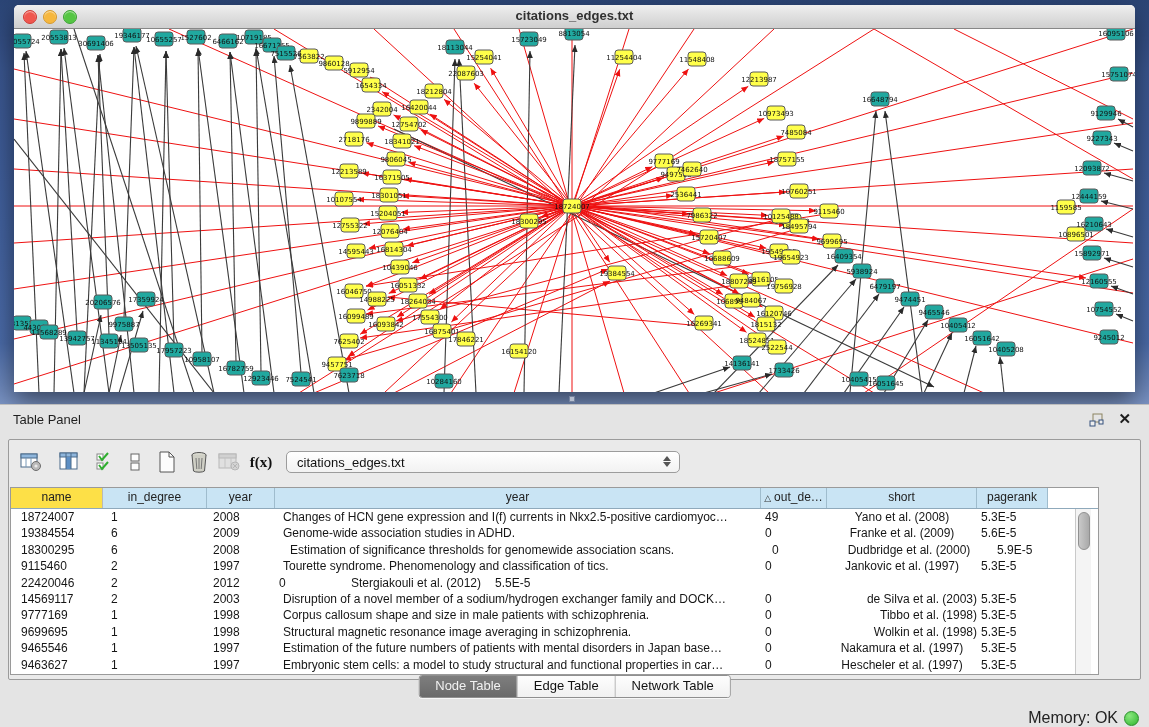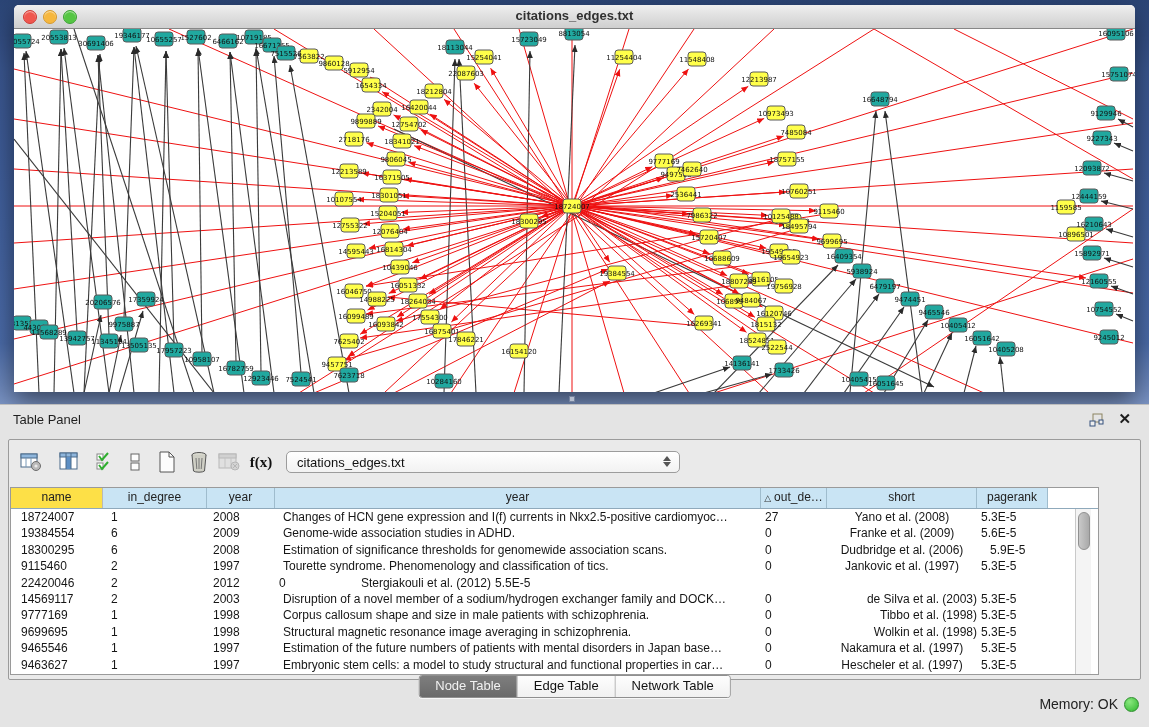--- a/index.html
+++ b/index.html
@@ -46,21 +46,21 @@
   .trow{display:flex;height:16.4px;font-size:12px;color:#161616;cursor:default}
   .td{box-sizing:border-box;overflow:hidden;white-space:nowrap;line-height:16.4px}
   .vscroll{position:absolute;left:1064px;top:21px;width:15px;height:165px;background:#f4f4f4;border-left:1px solid #c9c9c9}
   .vthumb{position:absolute;left:2px;top:3px;width:10px;height:36px;background:linear-gradient(90deg,#c9c9c9,#a9a9a9);border-radius:6px;border:1px solid #909090;cursor:pointer}
   
   .tabs{position:absolute;left:50%;transform:translateX(-50%);top:270px;display:flex;height:21px;
     border:1px solid #8f8f8f;border-radius:3px;overflow:hidden;background:#fbfbfb;box-shadow:0 1px 0 rgba(255,255,255,.7)}
   .tab{font-size:13px;line-height:20px;padding:0 16px;color:#111;background:linear-gradient(#fdfdfd,#f1f1f1);border-right:1px solid #a5a5a5;cursor:pointer}
   .tab:last-child{border-right:none}
   .tab.active{background:linear-gradient(#7e7e7e,#6a6a6a);color:#f2f2f2}
-  .memory{position:absolute;right:10px;top:291px;display:flex;align-items:center;font-size:14px;color:#222}
+  .memory{position:absolute;right:10px;top:304px;display:flex;align-items:center;font-size:16px;color:#222}
   .memdot{width:13px;height:13px;border-radius:50%;background:radial-gradient(circle at 35% 30%,#8ae87e,#2fb62f);border:1px solid #2c8f2c;margin-left:6px;cursor:pointer}
   
   .mini{display:block}
 </style>
 </head>
 <body>
 
 <div class="desktop">
   <div class="win">
     <div class="titlebar">
@@ -831,57 +831,57 @@
         <div class="th" style="width:150px"><span>short</span></div>
         <div class="th" style="width:71px"><span>pagerank</span></div>
         <div class="th" style="width:50px;background:#fff;border-right:none"></div>
       </div>
       <div id="trows">
           <div class="trow">
             <div class="td" style="width: 92px; padding-left: 10px;">18724007</div>
             <div class="td" style="width: 104px; padding-left: 8px;">1</div>
             <div class="td" style="width: 68px; padding-left: 6px;">2008</div>
             <div class="td" style="width: 486px; padding-left: 8px;">Changes of HCN gene expression and I(f) currents in Nkx2.5-positive cardiomyoc…</div>
-            <div class="td" style="width: 66px; padding-left: 4px;">27</div>
+            <div class="td" style="width: 66px; padding-left: 4px;">49</div>
             <div class="td" style="width: 150px; padding-left: 0px; text-align: center;">Yano et al. (2008)</div>
             <div class="td" style="width: 71px; padding-left: 4px;">5.3E-5</div>
           </div>
           <div class="trow">
             <div class="td" style="width: 92px; padding-left: 10px;">19384554</div>
             <div class="td" style="width: 104px; padding-left: 8px;">6</div>
             <div class="td" style="width: 68px; padding-left: 6px;">2009</div>
             <div class="td" style="width: 486px; padding-left: 8px;">Genome-wide association studies in ADHD.</div>
             <div class="td" style="width: 66px; padding-left: 4px;">0</div>
             <div class="td" style="width: 150px; padding-left: 0px; text-align: center;">Franke et al. (2009)</div>
             <div class="td" style="width: 71px; padding-left: 4px;">5.6E-5</div>
           </div>
           <div class="trow">
             <div class="td" style="width: 92px; padding-left: 10px;">18300295</div>
             <div class="td" style="width: 104px; padding-left: 8px;">6</div>
             <div class="td" style="width: 68px; padding-left: 6px;">2008</div>
-            <div class="td" style="width: 486px; padding-left: 8px;">Estimation of significance thresholds for genomewide association scans.</div>
+            <div class="td" style="width: 486px; padding-left: 8px; margin-left: 7px;">Estimation of significance thresholds for genomewide association scans.</div>
             <div class="td" style="width: 66px; padding-left: 4px;">0</div>
-            <div class="td" style="width: 150px; padding-left: 0px; text-align: center;">Dudbridge et al. (2006)</div>
+            <div class="td" style="width: 150px; padding-left: 0px; text-align: center;">Dudbridge et al. (2000)</div>
             <div class="td" style="width: 71px; padding-left: 4px; margin-left: 9px;">5.9E-5</div>
           </div>
           <div class="trow">
             <div class="td" style="width: 92px; padding-left: 10px;">9115460</div>
             <div class="td" style="width: 104px; padding-left: 8px;">2</div>
             <div class="td" style="width: 68px; padding-left: 6px;">1997</div>
             <div class="td" style="width: 486px; padding-left: 8px;">Tourette syndrome. Phenomenology and classification of tics.</div>
             <div class="td" style="width: 66px; padding-left: 4px;">0</div>
             <div class="td" style="width: 150px; padding-left: 0px; text-align: center;">Jankovic et al. (1997)</div>
             <div class="td" style="width: 71px; padding-left: 4px;">5.3E-5</div>
           </div>
           <div class="trow">
             <div class="td" style="width: 92px; padding-left: 10px;">22420046</div>
             <div class="td" style="width: 104px; padding-left: 8px;">2</div>
             <div class="td" style="width: 68px; padding-left: 6px;">2012</div>
             <div class="td" style="width: 66px; padding-left: 4px;">0</div>
-            <div class="td" style="width: 150px; padding-left: 0px; text-align: right;">Stergiakouli et al. (2012)</div>
+            <div class="td" style="width: 150px; padding-left: 0px; text-align: center;">Stergiakouli et al. (2012)</div>
             <div class="td" style="width: 71px; padding-left: 4px;">5.5E-5</div>
           </div>
           <div class="trow">
             <div class="td" style="width: 92px; padding-left: 10px;">14569117</div>
             <div class="td" style="width: 104px; padding-left: 8px;">2</div>
             <div class="td" style="width: 68px; padding-left: 6px;">2003</div>
             <div class="td" style="width: 486px; padding-left: 8px;">Disruption of a novel member of a sodium/hydrogen exchanger family and DOCK…</div>
             <div class="td" style="width: 66px; padding-left: 4px;">0</div>
             <div class="td" style="width: 150px; padding-left: 0px; text-align: right;">de Silva et al. (2003)</div>
             <div class="td" style="width: 71px; padding-left: 4px;">5.3E-5</div>

